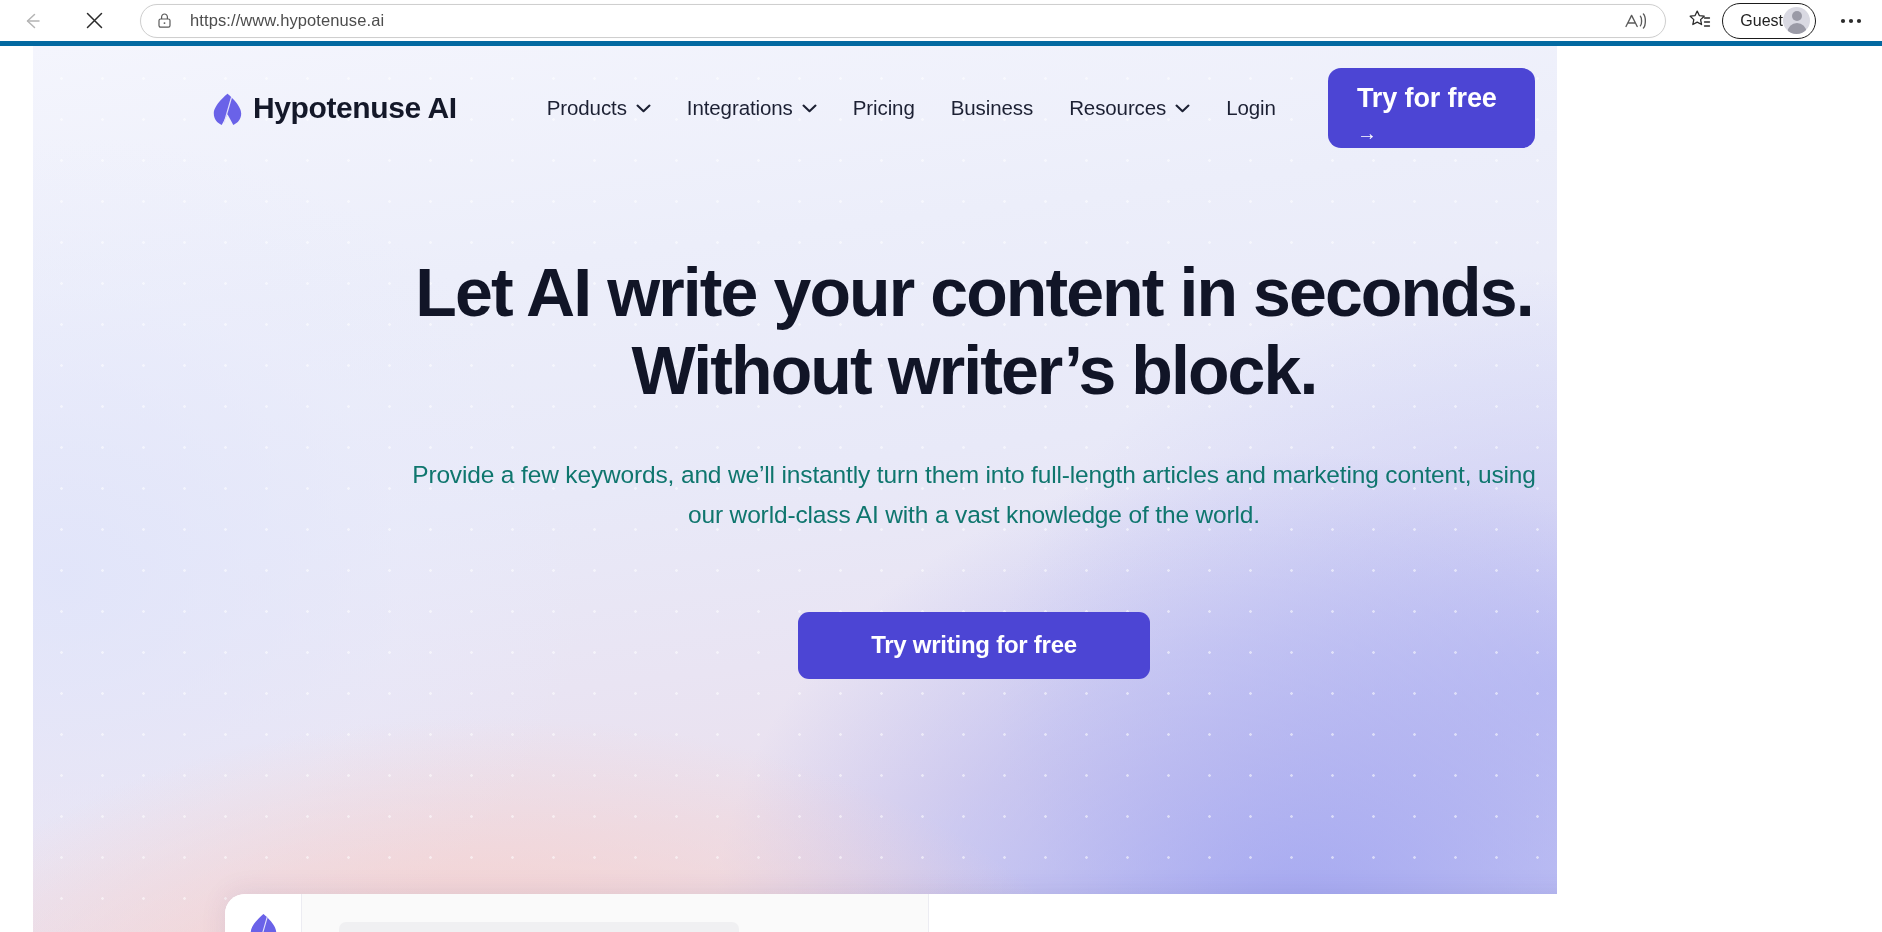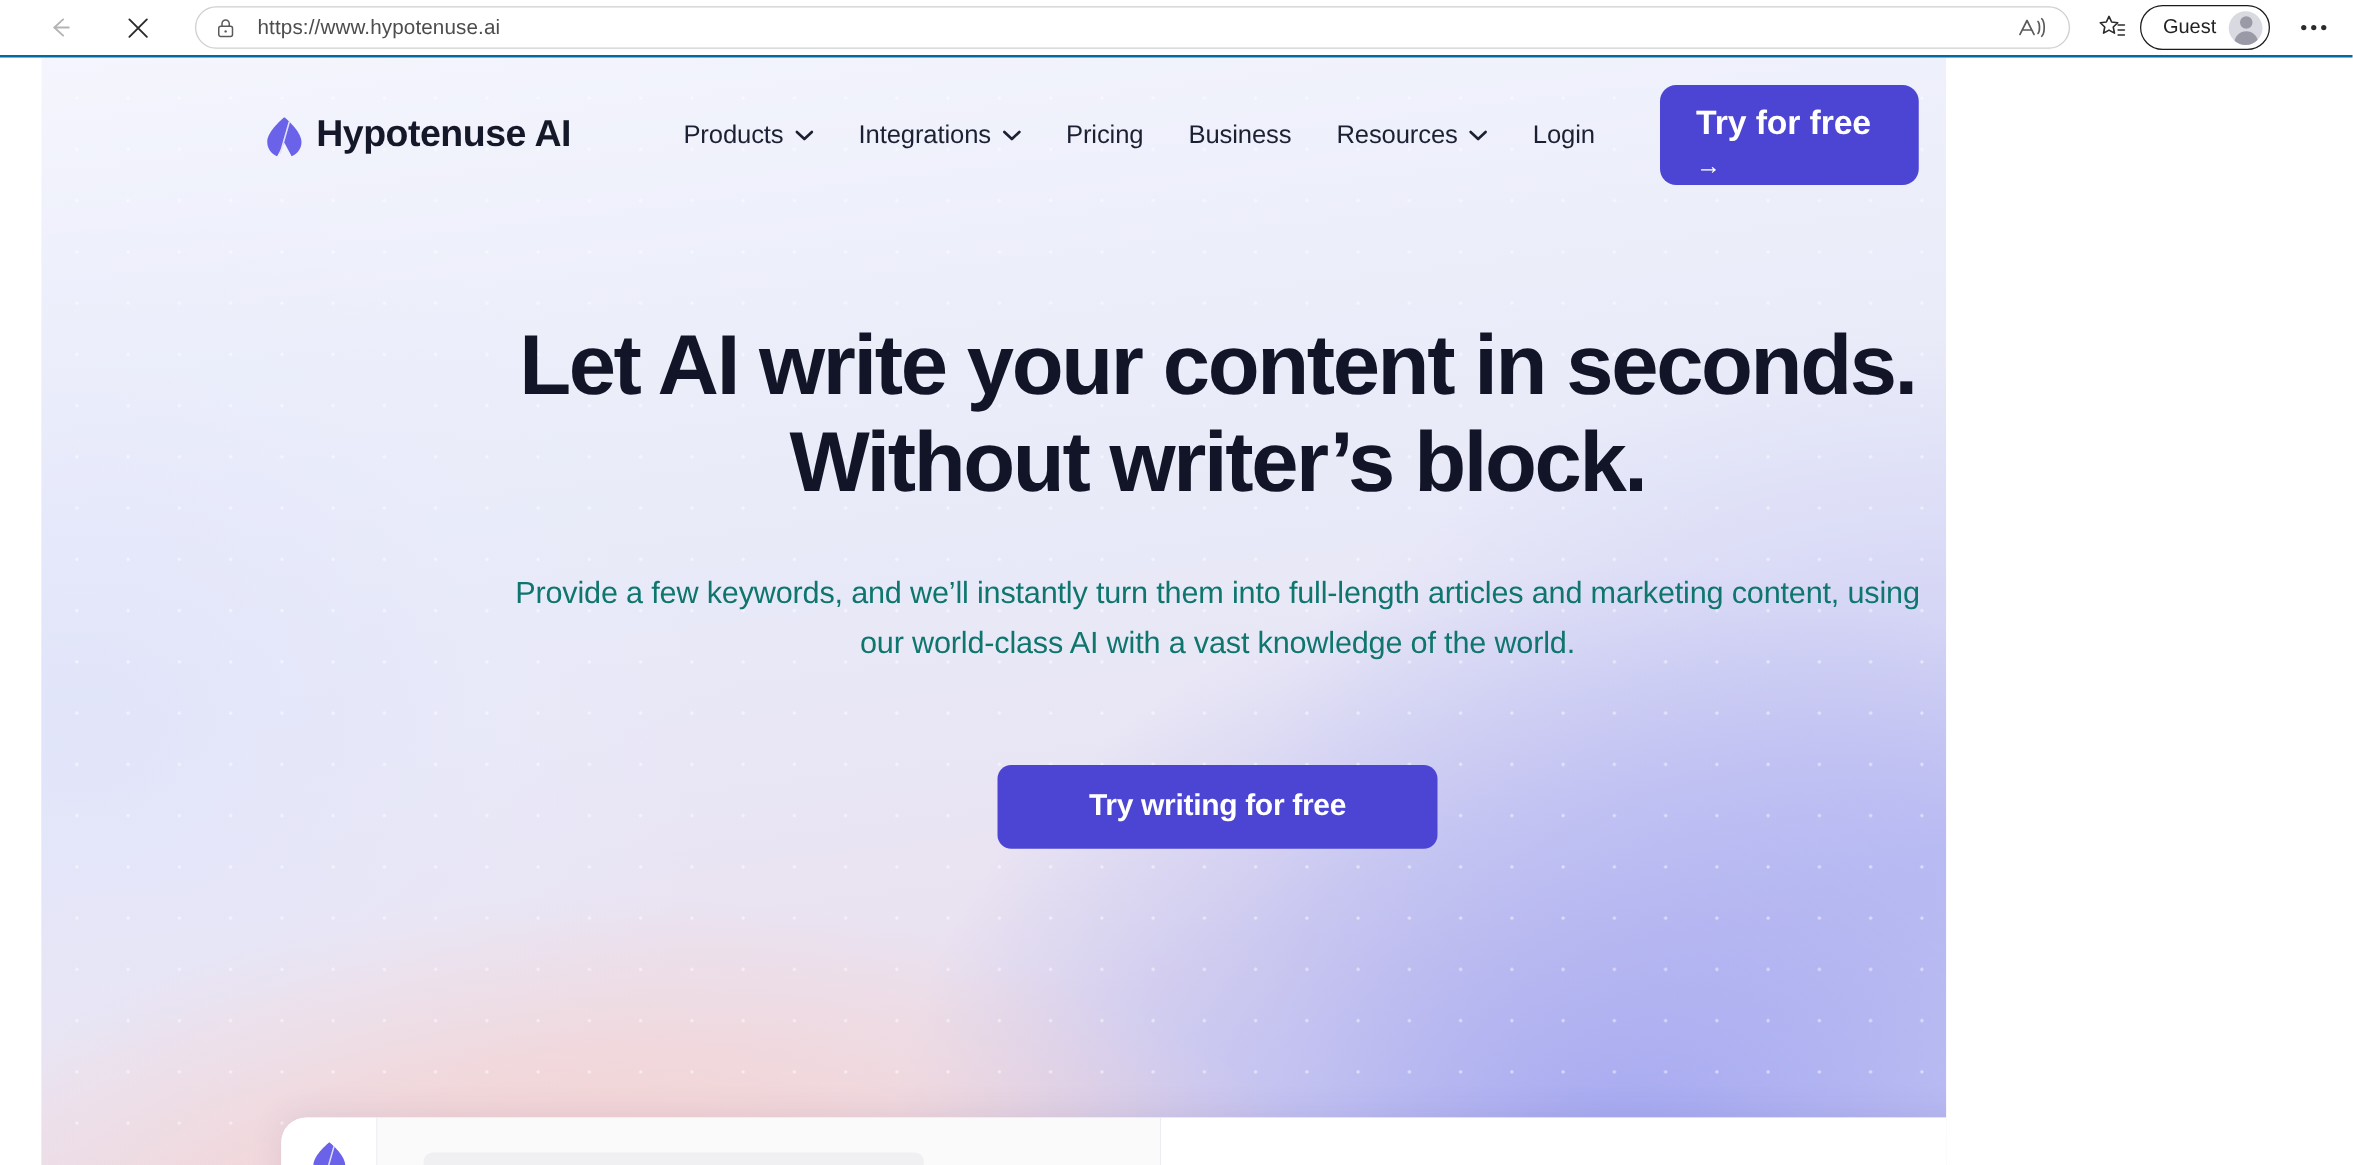--- a/index.html
+++ b/index.html
@@ -14,23 +14,22 @@
 
   
   .browser-bar {
     position: absolute;
     top: 0; left: 0;
     width: 1882px;
     height: 46px;
     background: #ffffff;
     display: flex;
     align-items: center;
-    border-bottom: 2px solid #0369a1;
+    border-bottom: 5px solid #0369a1;
     z-index: 50;
-    padding-left: 16px;
   }
   .nav-btn {
     width: 40px; height: 40px;
     display: flex; align-items: center; justify-content: center;
     flex: 0 0 auto;
     border-radius: 6px;
   }
   .nav-btn.back { margin-left: 12px; color: #b4b4b4; }
   .nav-btn.stop { margin-left: 22px; color: #2b2b2b; }
 
@@ -63,21 +62,21 @@
     height: 36px;
     border: 1.6px solid #1b1b1b;
     border-radius: 18px;
     display: flex;
     align-items: center;
     padding: 0 5px 0 17px;
     margin-right: 14px;
     flex: 0 0 auto;
     background:#fff;
   }
-  .profile-pill .guest-label { font-size: 16px; color: #222; margin-right: 10px; }
+  .profile-pill .guest-label { font-size: 16px; color: #222; }
   .avatar-circle {
     width: 27px; height: 27px; border-radius: 50%;
     background: #d9d9e2;
     position: relative;
     overflow: hidden;
     display:flex; align-items:flex-end; justify-content:center;
   }
   .avatar-circle .head {
     position:absolute; top:4px; left:50%; transform:translateX(-50%);
     width: 10px; height: 10px; border-radius: 50%; background: #9a9aa6;

